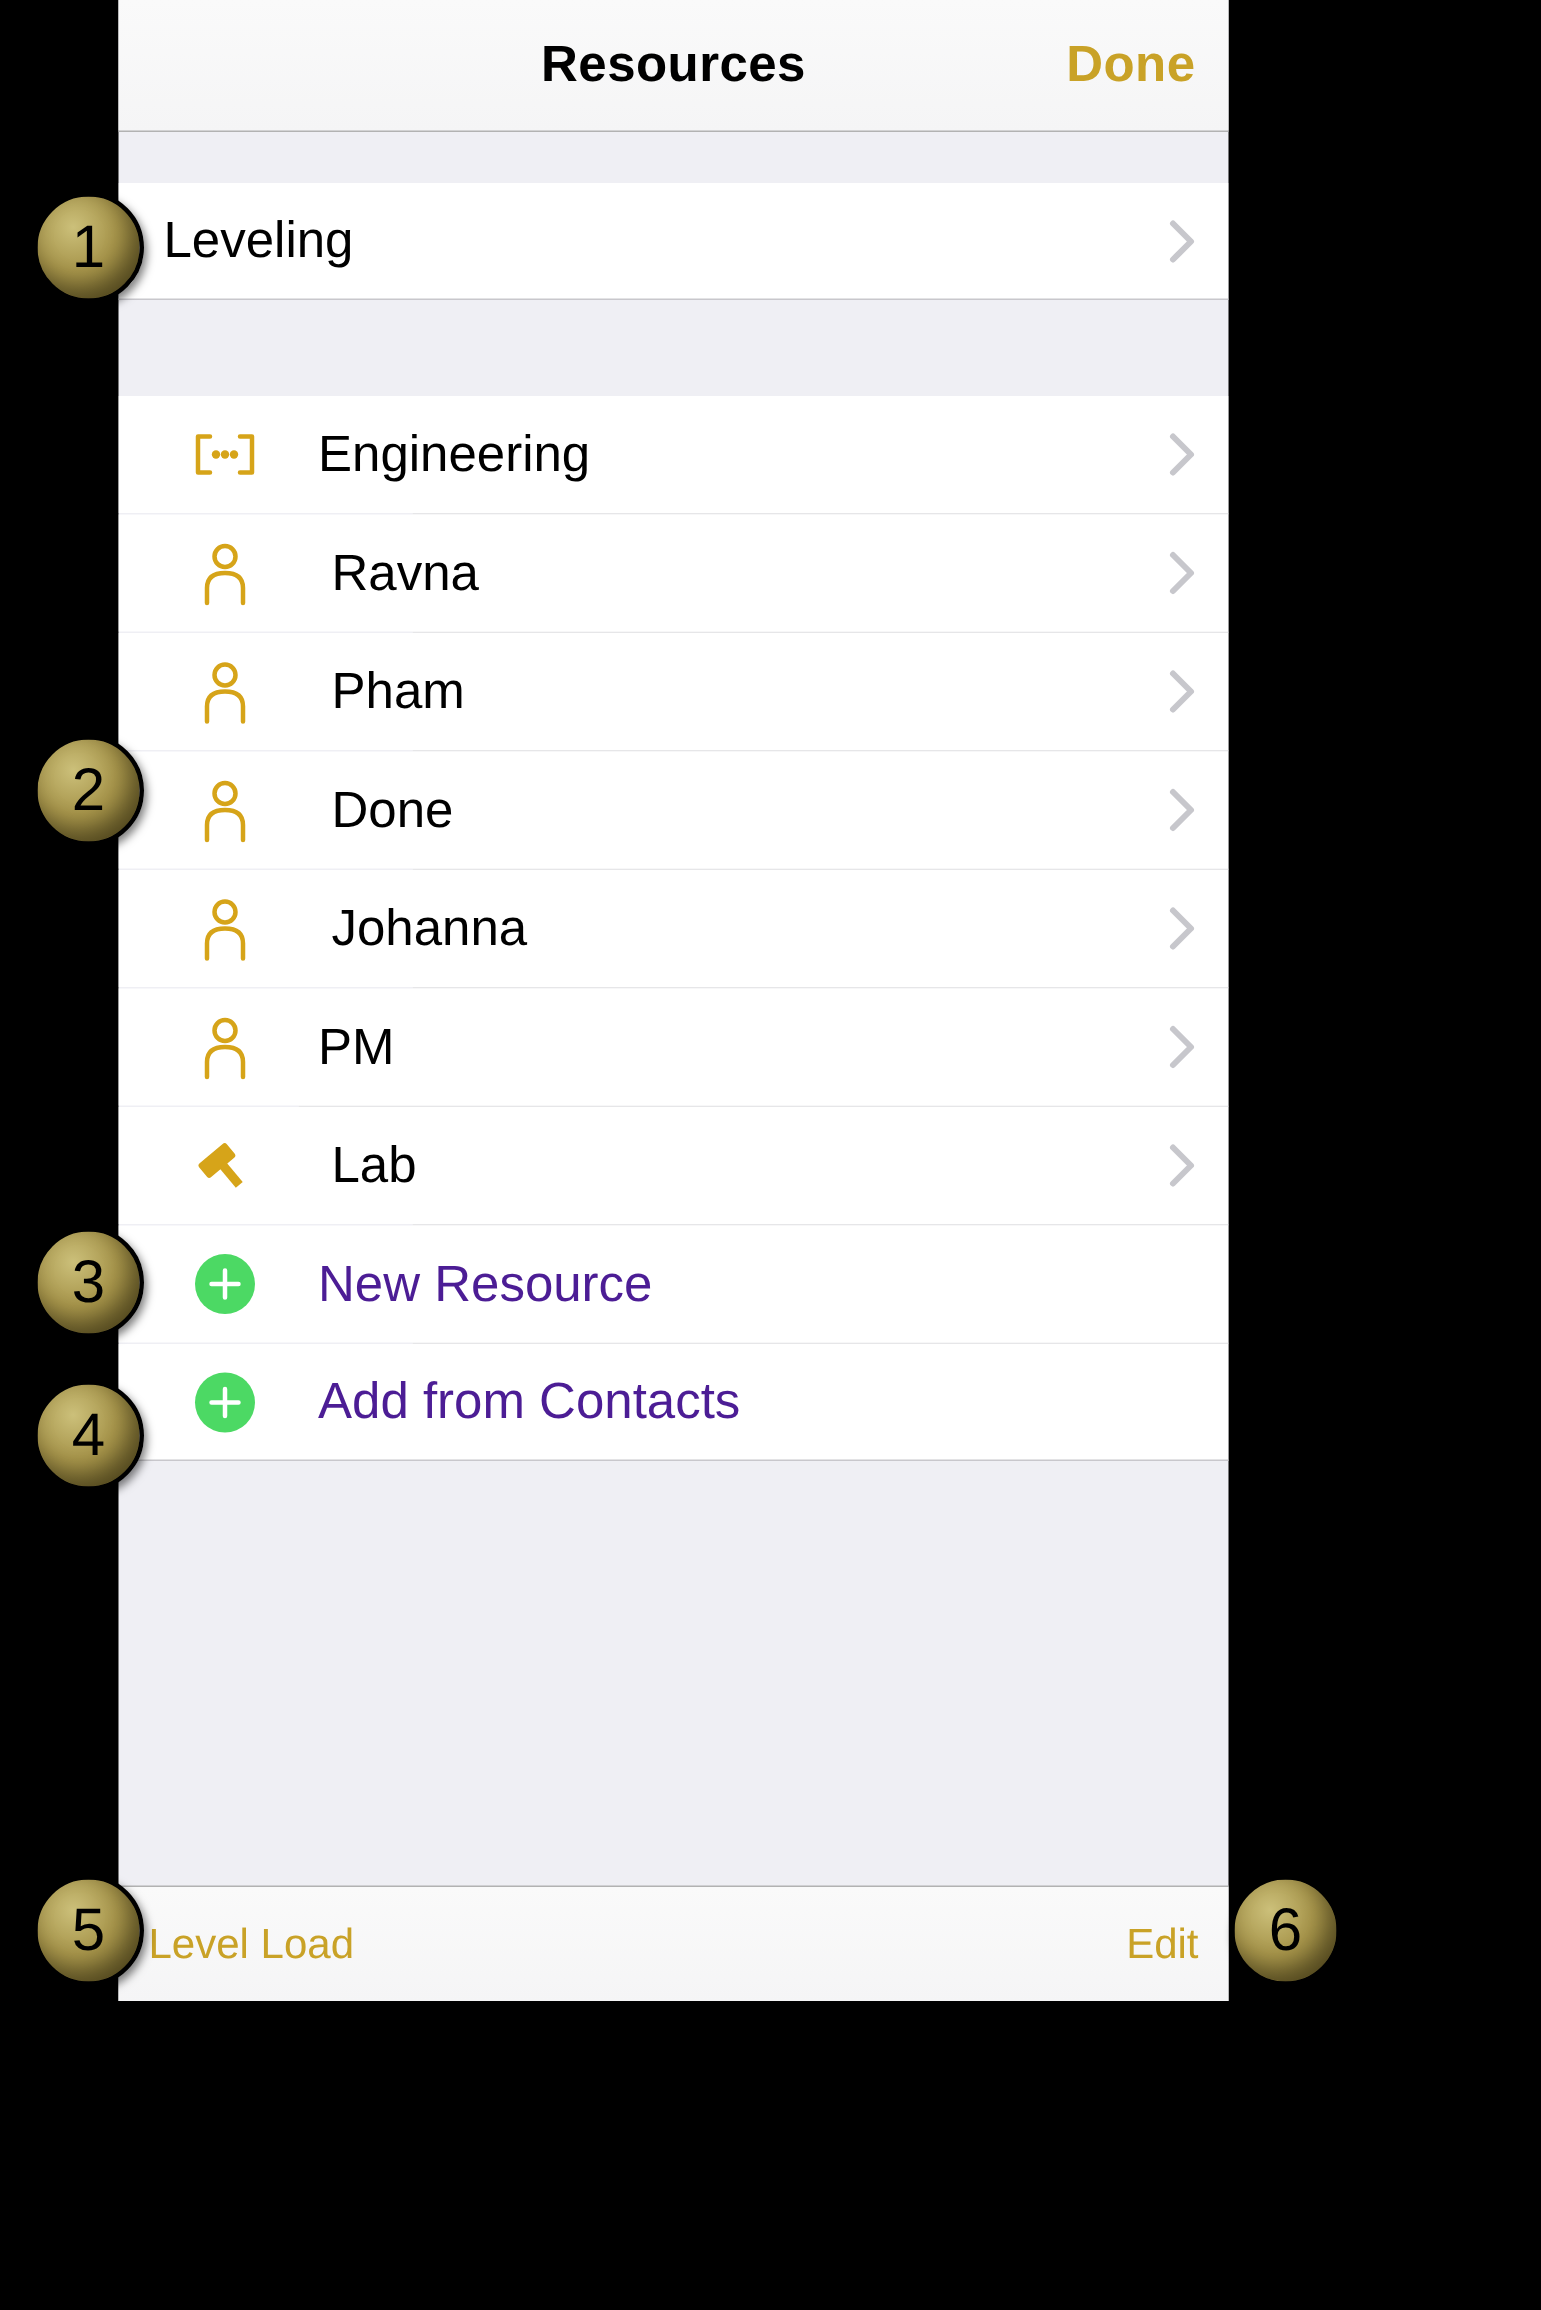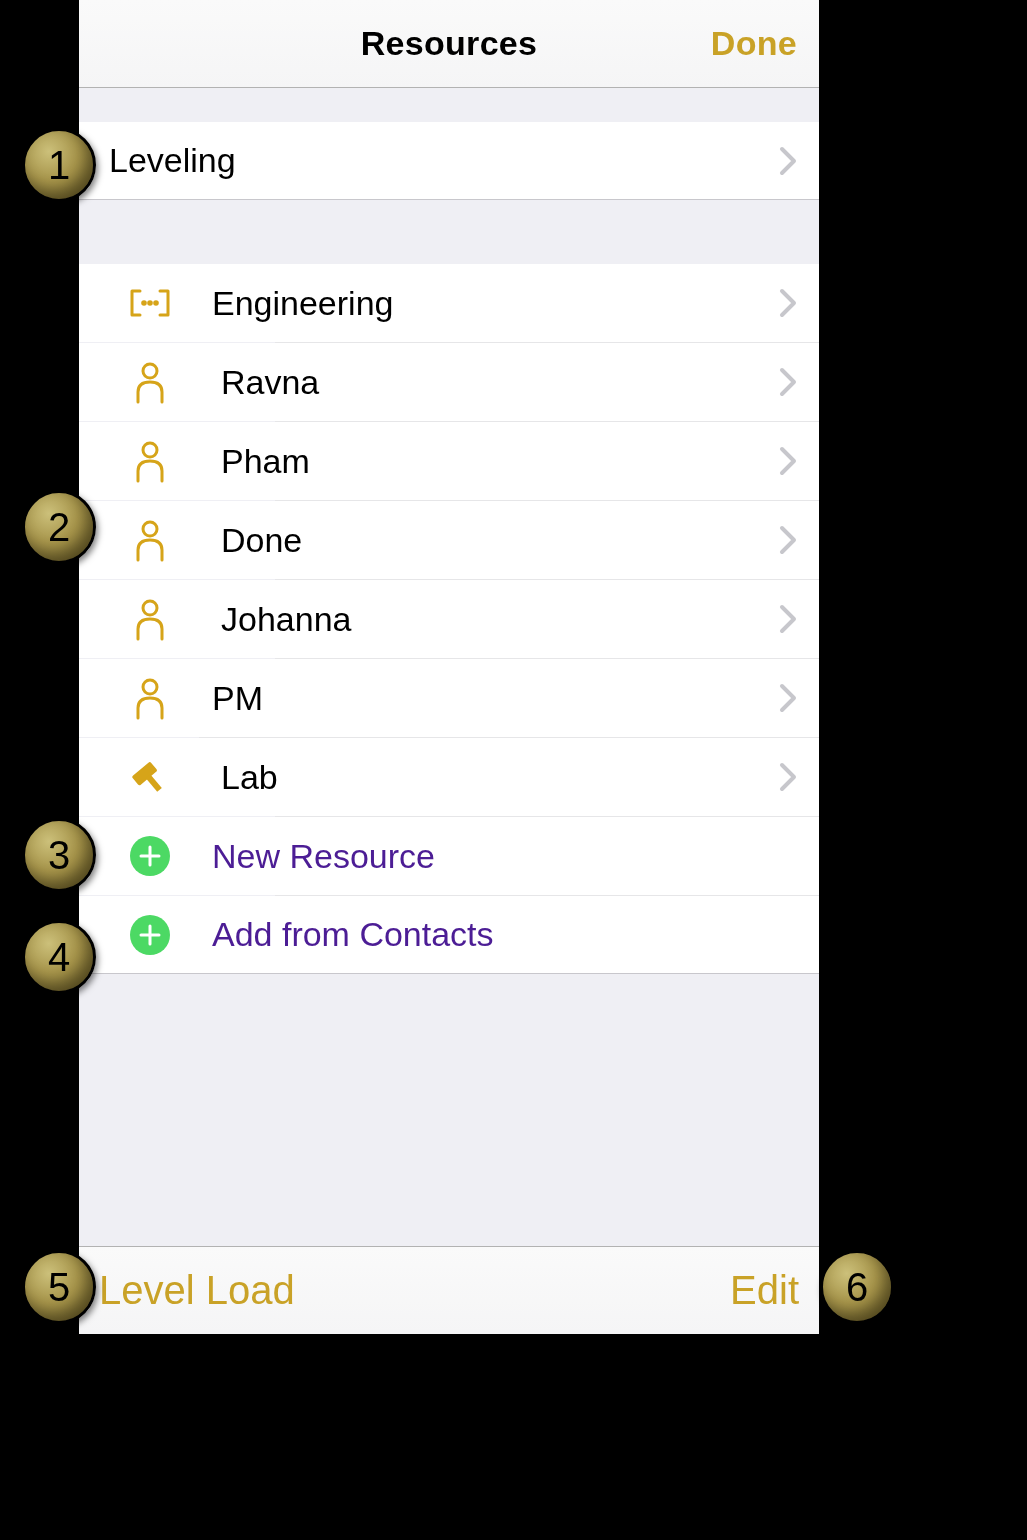--- a/index.html
+++ b/index.html
@@ -89,28 +89,28 @@
     .action-label { color: #4c1d95; }
     .plus-circle {
       width: 40px; height: 40px;
       border-radius: 50%;
       background: #4cd964;
       display: flex; align-items: center; justify-content: center;
       color: #fff; font-size: 30px; font-weight: 600;
     }
     .bottom-fill { flex: 1; background: #efeff4; }
     .toolbar {
-      height: 88px;
+      height: 77px;
       background: linear-gradient(#fafafa, #f5f5f6);
       border-top: 1px solid #b2b2b2;
       display: flex;
       align-items: center;
       padding: 0 20px;
       gap: 28px;
-      font-size: 40px;
+      font-size: 28px;
       color: #c9a227;
       font-weight: 400;
     }
     .toolbar .right { margin-left: auto; text-align: center; }
     .callout {
       position: absolute;
       width: 74px; height: 74px;
       border-radius: 50%;
       border: 3px solid #000;
       background: radial-gradient(circle at 35% 30%, #ccc07a 0%, #a6944a 45%, #6e5f23 100%);

